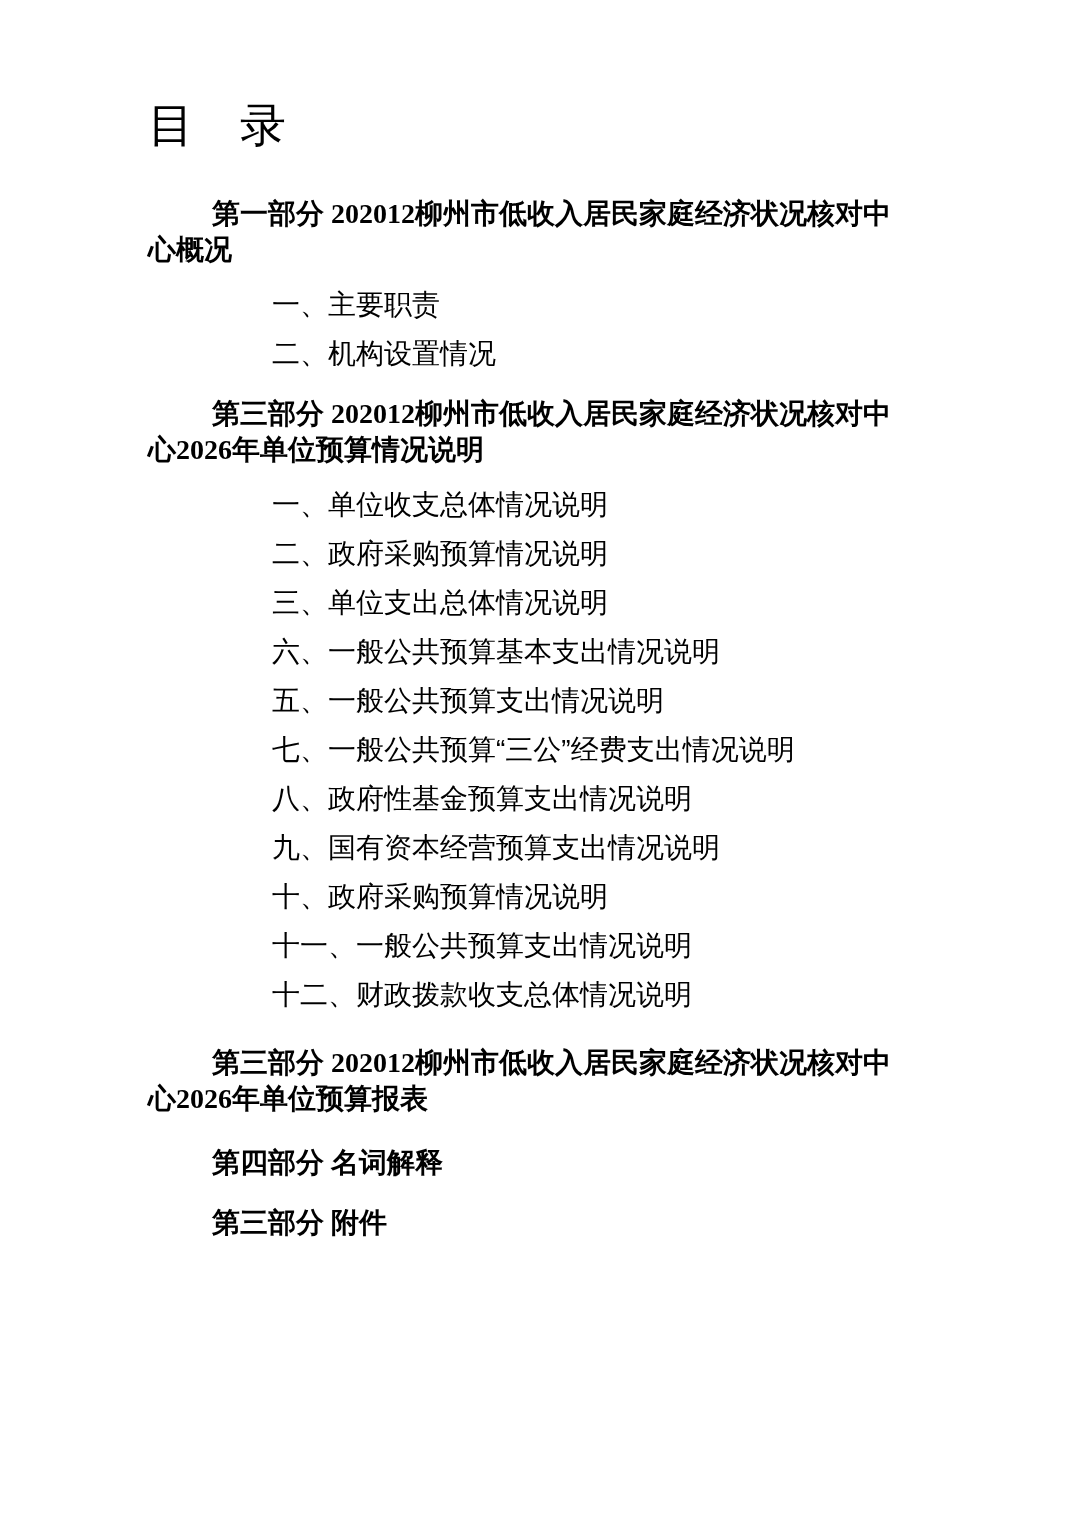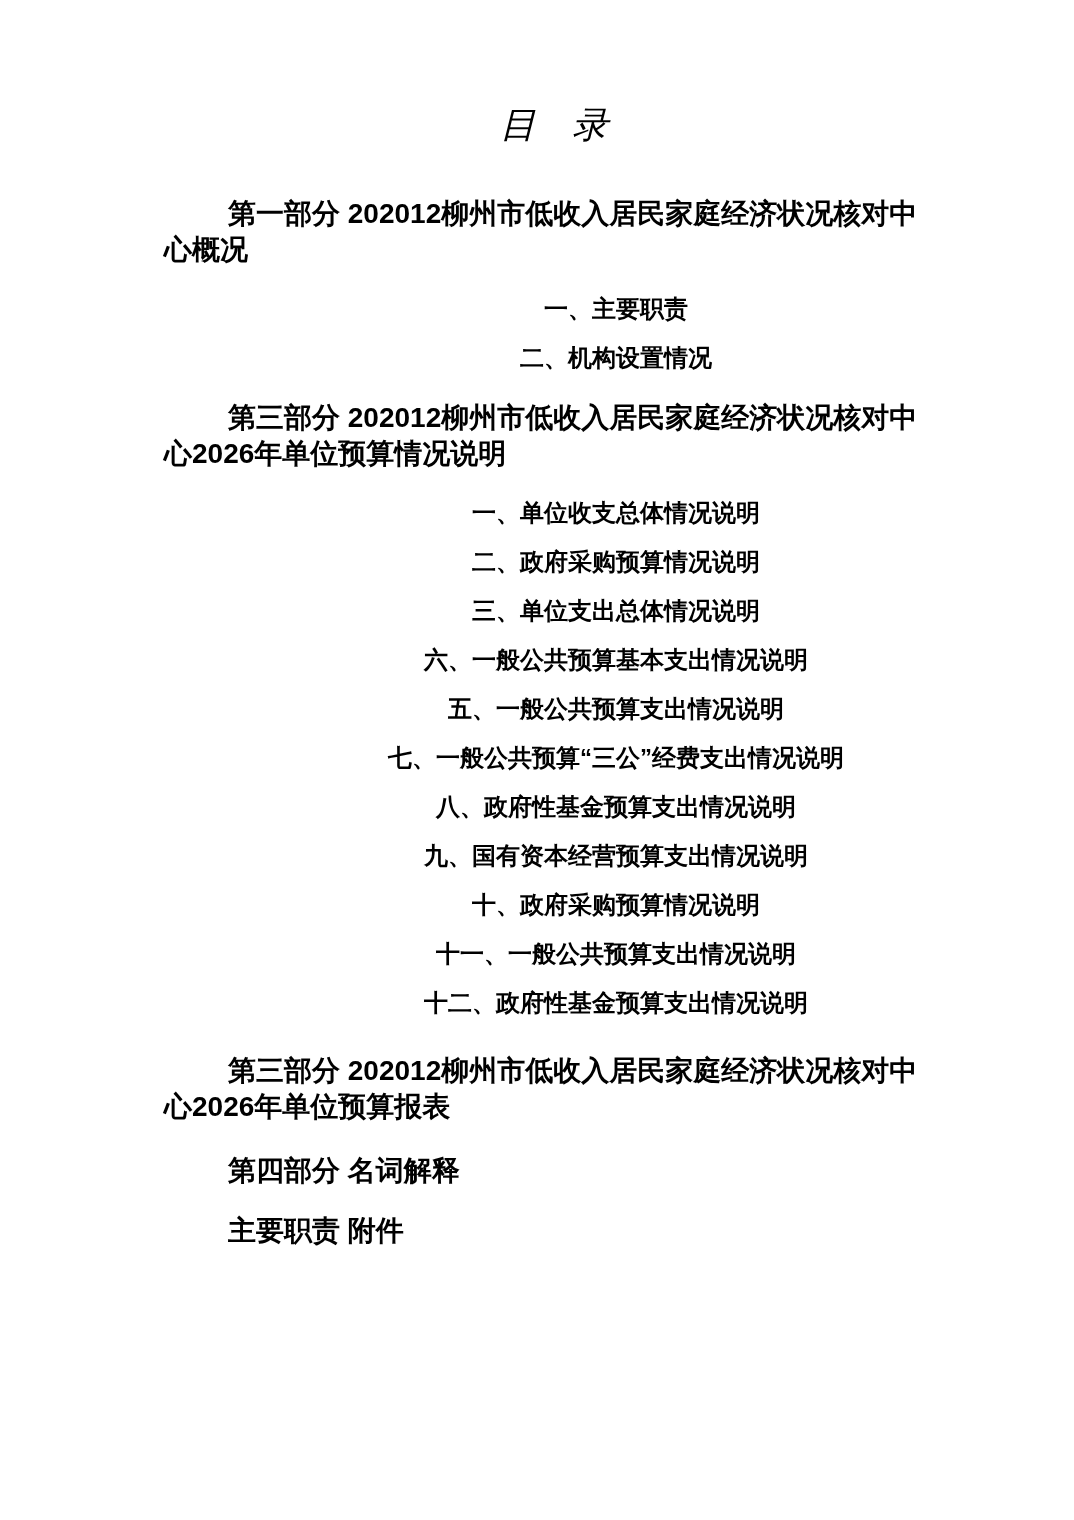--- a/index.html
+++ b/index.html
@@ -13,51 +13,50 @@
     font-family: "Liberation Sans", sans-serif;
     color: #000000;
     overflow: hidden;
   }
   .page {
     box-sizing: content-box;
     padding: 100px 0 0 148px;
     width: 812px;
   }
   .doc-title {
-    font-size: 36px;
+    font-size: 46px;
     line-height: 50px;
     font-weight: 500;
-    text-align: center;
+    text-align: left;
     white-space: pre-wrap;
-    font-style: italic;
   }
   .heading {
     font-size: 28px;
     font-weight: 700;
     line-height: 36px;
     text-indent: 64px;
     white-space: pre-wrap;
-    margin: 16px;
+    margin: 0;
+    font-family: Liberation Serif, serif;
   }
   .heading.h-part1 { margin-top: 46px; }
   .heading.h-part2 { margin-top: 18px; }
   .heading.h-part3 { margin-top: 26px; }
   .heading.h-part4 { margin-top: 28px; }
   .heading.h-part5 { margin-top: 24px; }
   .items {
     margin-top: 12px;
   }
   .item {
-    font-size: 24px;
-    font-weight: 700;
+    font-size: 28px;
+    font-weight: 400;
     line-height: 49px;
     margin: 0;
     padding-left: 124px;
     white-space: pre-wrap;
-    text-align: center;
   }
 </style>
 </head>
 <body>
 
 <div class="page">
 
   <div class="doc-title">目　录</div>
 
   <div class="heading h-part1">第一部分 202012柳州市低收入居民家庭经济状况核对中
@@ -75,23 +74,23 @@
     <p class="item">一、单位收支总体情况说明</p>
     <p class="item">二、政府采购预算情况说明</p>
     <p class="item">三、单位支出总体情况说明</p>
     <p class="item">六、一般公共预算基本支出情况说明</p>
     <p class="item">五、一般公共预算支出情况说明</p>
     <p class="item">七、一般公共预算“三公”经费支出情况说明</p>
     <p class="item">八、政府性基金预算支出情况说明</p>
     <p class="item">九、国有资本经营预算支出情况说明</p>
     <p class="item">十、政府采购预算情况说明</p>
     <p class="item">十一、一般公共预算支出情况说明</p>
-    <p class="item">十二、政府性基金预算支出情况说明</p>
+    <p class="item">十二、财政拨款收支总体情况说明</p>
   </div>
 
   <div class="heading h-part3">第三部分 202012柳州市低收入居民家庭经济状况核对中
 心2026年单位预算报表</div>
 
   <div class="heading h-part4">第四部分 名词解释</div>
 
-  <div class="heading h-part5">主要职责 附件</div>
+  <div class="heading h-part5">第三部分 附件</div>
 
 </div>
 
 </body></html>

